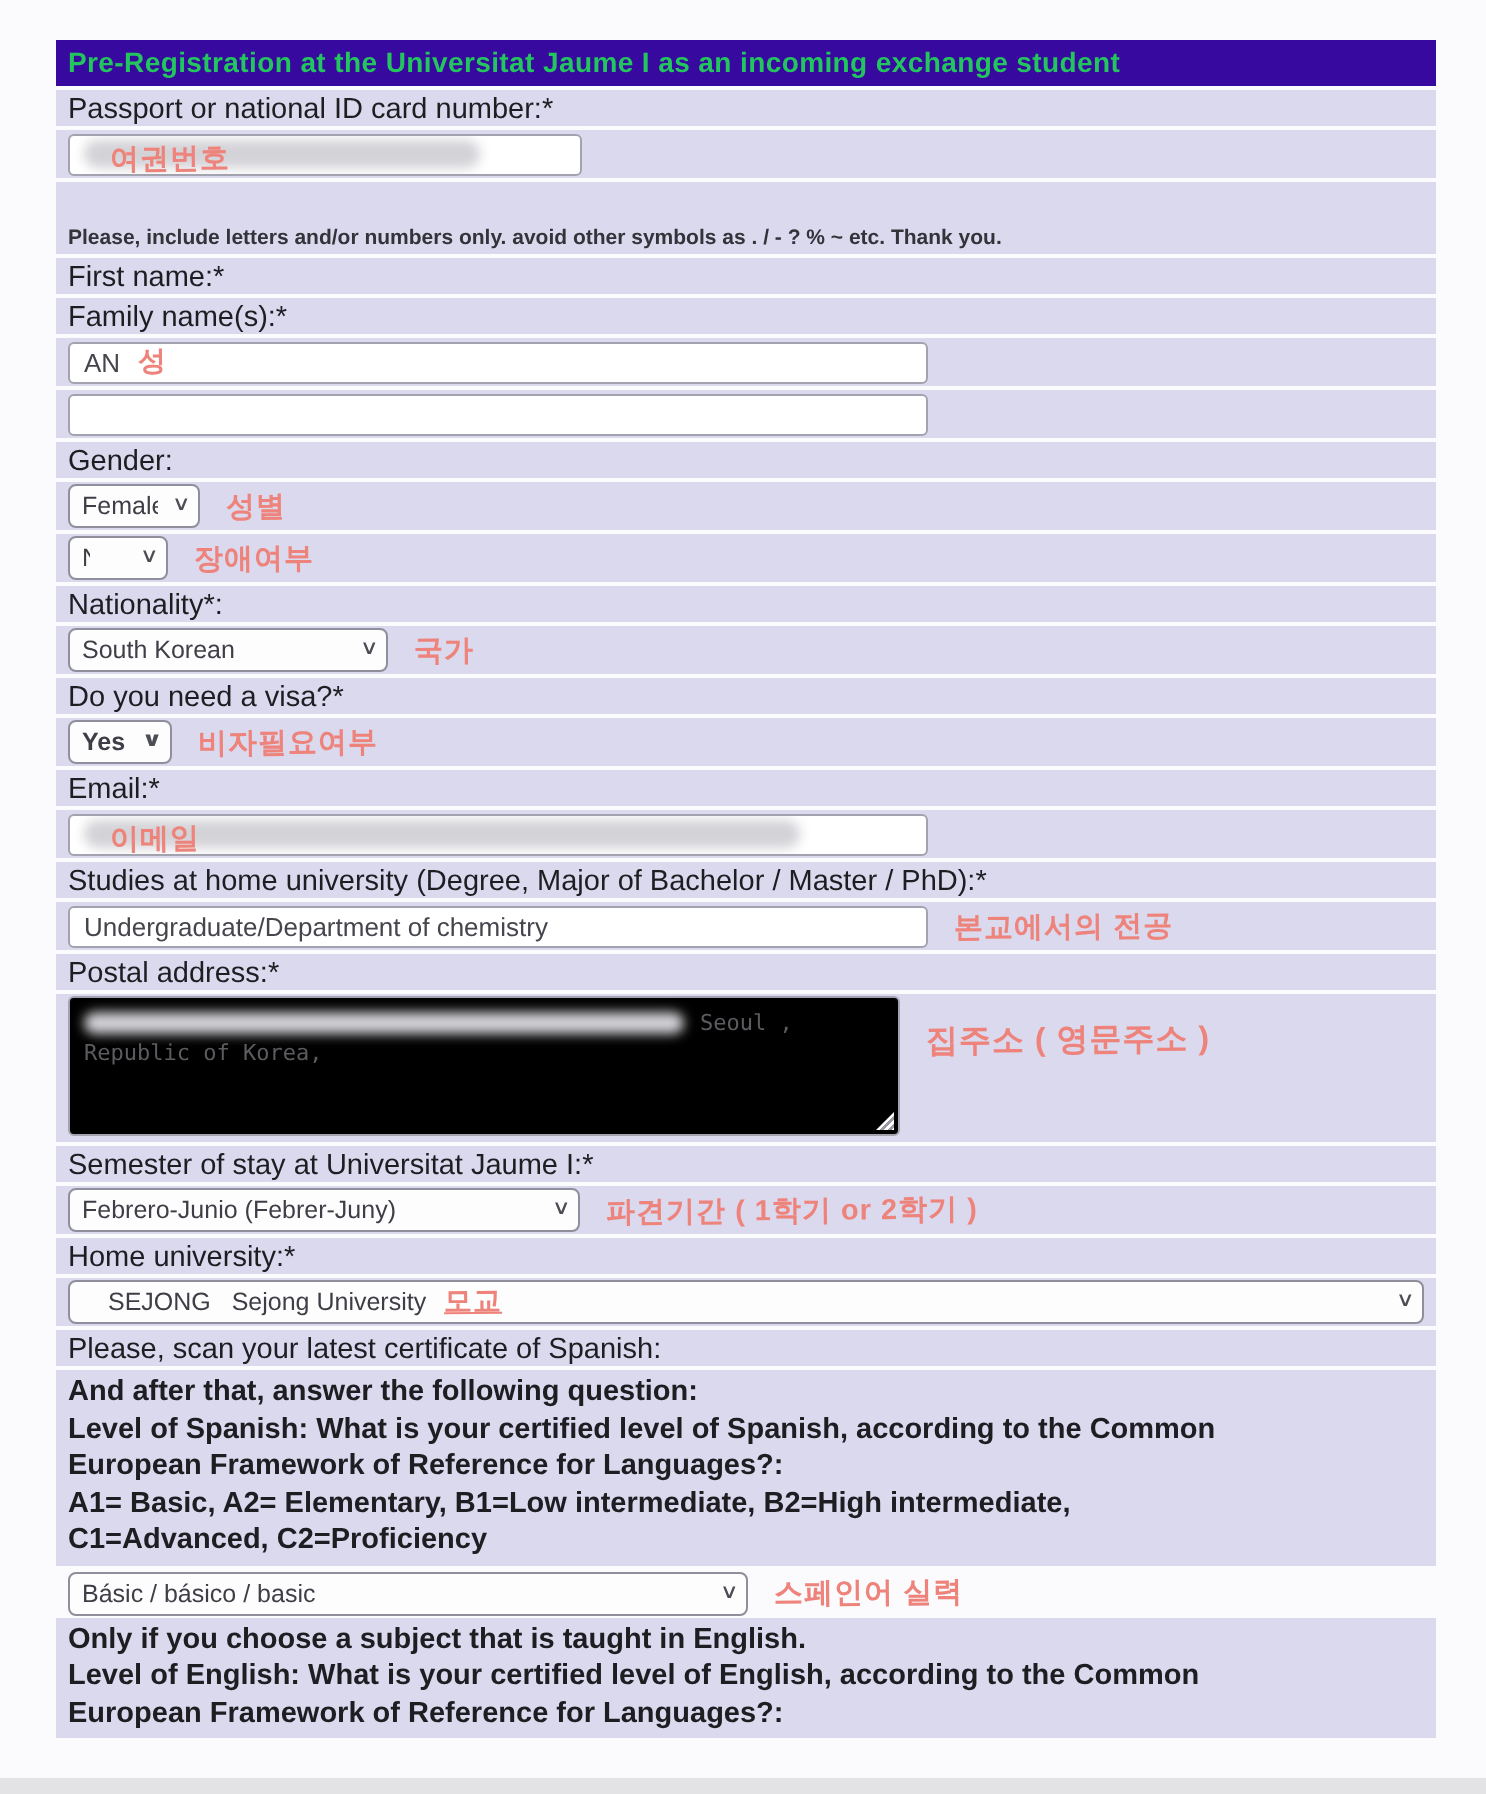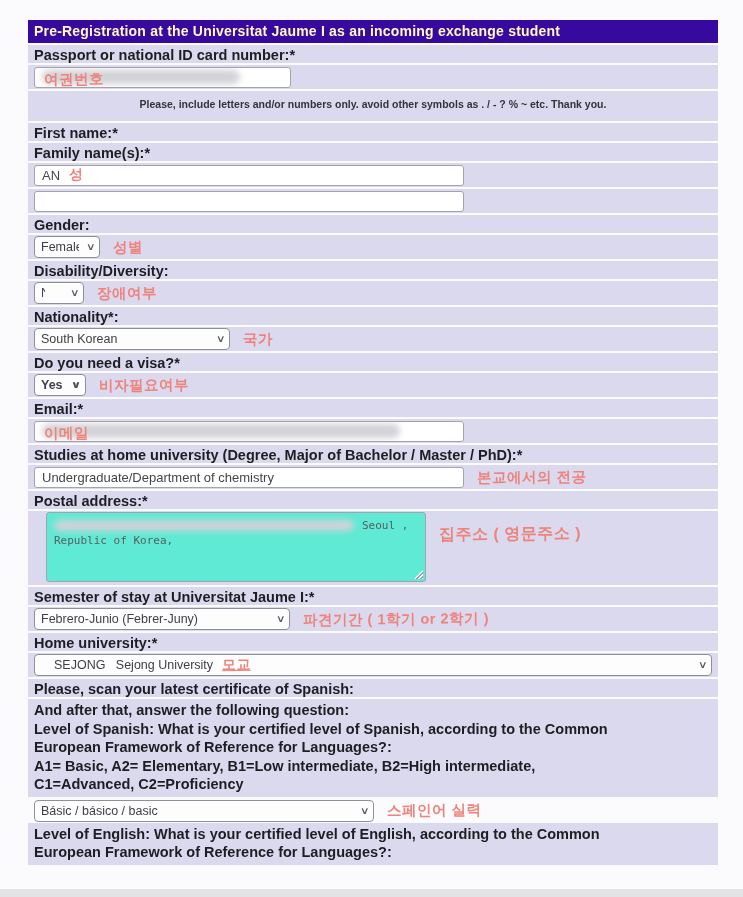--- a/index.html
+++ b/index.html
@@ -6,27 +6,27 @@
   html,body { margin:0; padding:0; }
   body {
     width:743px; height:897px; position:relative; overflow:hidden;
     background:#fbfbfe;
     font-family:"Liberation Sans","DejaVu Sans",sans-serif;
   }
   .form { position:absolute; left:28px; top:20px; width:690px; }
 
   .band { background:#dbd9ee; margin-bottom:2px; position:relative; }
   .titlebar {
-    background:#38099e; color:#fef9c3; font-weight:bold; font-size:14px;
+    background:#38099e; color:#22c55e; font-weight:bold; font-size:14px;
     padding:3px 6px 4px 6px; margin-bottom:2px; letter-spacing:.2px;
   }
   .lbl-row { padding:1px 6px; height:18px; }
-  .lbl { font-weight:bold; font-size:14.5px; color:#1d1d22; white-space:nowrap; }
+  .lbl { font-weight:normal; font-size:14.5px; color:#1d1d22; white-space:nowrap; }
   .ctl-row { height:24px; padding:0 6px; display:flex; align-items:center; }
-  .help-row { padding:3px 6px; height:30px;text-align:center; }
+  .help-row { padding:18px 6px; height:15px; }
   .help { font-weight:bold; font-size:10.5px; color:#33333a; }
 
   .tinput {
     background:#fff; border:1px solid #a3a3b0; border-radius:3px;
     height:21px; padding:2px 7px; font-size:13px; color:#45454d;
     display:flex; align-items:center; position:relative; overflow:hidden;
   }
   .w-name { width:430px; }
   .w-pass { width:257px; }
 
@@ -35,35 +35,35 @@
     display:inline-block; transform:rotate(-0.5deg); letter-spacing:.5px;
   }
   .annot.inside { margin-left:9px; font-size:14px; }
   .annot.beside { margin-left:13px; }
   .annot.underline { text-decoration:underline; }
 
   .blurpill {
     display:inline-block; background:#d2d2d7; filter:blur(3px);
     border-radius:8px; height:14px;
   }
-  .overlay-annot { position:absolute; left:9px; top:2px; z-index:2; }
+  .overlay-annot { position:absolute; left:20px; top:2px; z-index:2; }
 
   .select {
     display:inline-flex; align-items:center; justify-content:space-between;
     background:#fdfdfe; border:1px solid #8f8f9c; border-radius:4px;
     height:22px; padding:0 5px 0 6px; font-size:12.5px; color:#3e3e46;
   }
   .select .val { white-space:pre; overflow:hidden; }
   .select .chev { font-size:10px; color:#4d4d55; margin-left:8px; line-height:1; transform:scaleX(1.3); }
 
   .textarea {
-    width:380px; height:70px; background:#5eead4; border:1px solid #a3a3b0;
+    width:416px; height:70px; background:#000000; border:1px solid #a3a3b0;
     border-radius:3px; position:relative; padding:5px 7px;
     font-family:"DejaVu Sans Mono","Liberation Mono",monospace;
-    font-size:11px; color:#5c5c60; line-height:15px;margin-left:12px;
+    font-size:11px; color:#5c5c60; line-height:15px;
   }
   .ta-line1 { display:flex; align-items:center; }
   .ta-line1 .blurpill { width:300px; height:11px; margin-right:8px; }
   .ta-resize {
     position:absolute; right:2px; bottom:2px; width:9px; height:9px;
     clip-path:polygon(100% 0,100% 100%,0 100%);
     background:repeating-linear-gradient(135deg,#fff 0 1.5px,#9a9aa4 1.5px 3px);
   }
 
   .postal-row { align-items:flex-start; height:74px; padding-top:1px; }
@@ -116,32 +116,31 @@
 
   <div class="band lbl-row"><span class="lbl">Gender:</span></div>
   <div class="band ctl-row">
     <div class="select" style="width:66px;">
       <span class="val">Female</span>
       <span class="chev">∨</span>
     </div>
     <span class="annot beside">성별</span>
   </div>
 
-  <div class="band lbl-row"><span class="lbl">Disability/Diversity:</span></div>
   <div class="band ctl-row">
     <div class="select" style="width:50px;gap:18px;">
       <span class="val">No</span>
       <span class="chev">∨</span>
     </div>
     <span class="annot beside">장애여부</span>
   </div>
 
   <div class="band lbl-row"><span class="lbl">Nationality*:</span></div>
   <div class="band ctl-row">
-    <div class="select" style="width:196px;">
+    <div class="select" style="width:160px;">
       <span class="val">South Korean</span>
       <span class="chev">∨</span>
     </div>
     <span class="annot beside">국가</span>
   </div>
 
   <div class="band lbl-row"><span class="lbl">Do you need a visa?*</span></div>
   <div class="band ctl-row">
     <div class="select" style="width:52px;font-weight:bold;">
       <span class="val">Yes</span>
@@ -210,20 +209,21 @@
   </div>
   <div class="ctl-row row-plain">
     <div class="select" style="width:340px;">
       <span class="val">Básic / básico / basic</span>
       <span class="chev">∨</span>
     </div>
     <span class="annot beside">스페인어 실력</span>
   </div>
 
   <div class="band textblock">
+    <div class="line">Only if you choose a subject that is taught in English.</div>
     <div class="line">Level of English: What is your certified level of English, according to the Common</div>
     <div class="line">European Framework of Reference for Languages?:</div>
 
   </div>
 
 </div>
 
 <div class="bottom-strip"></div>
 
 </body></html>

